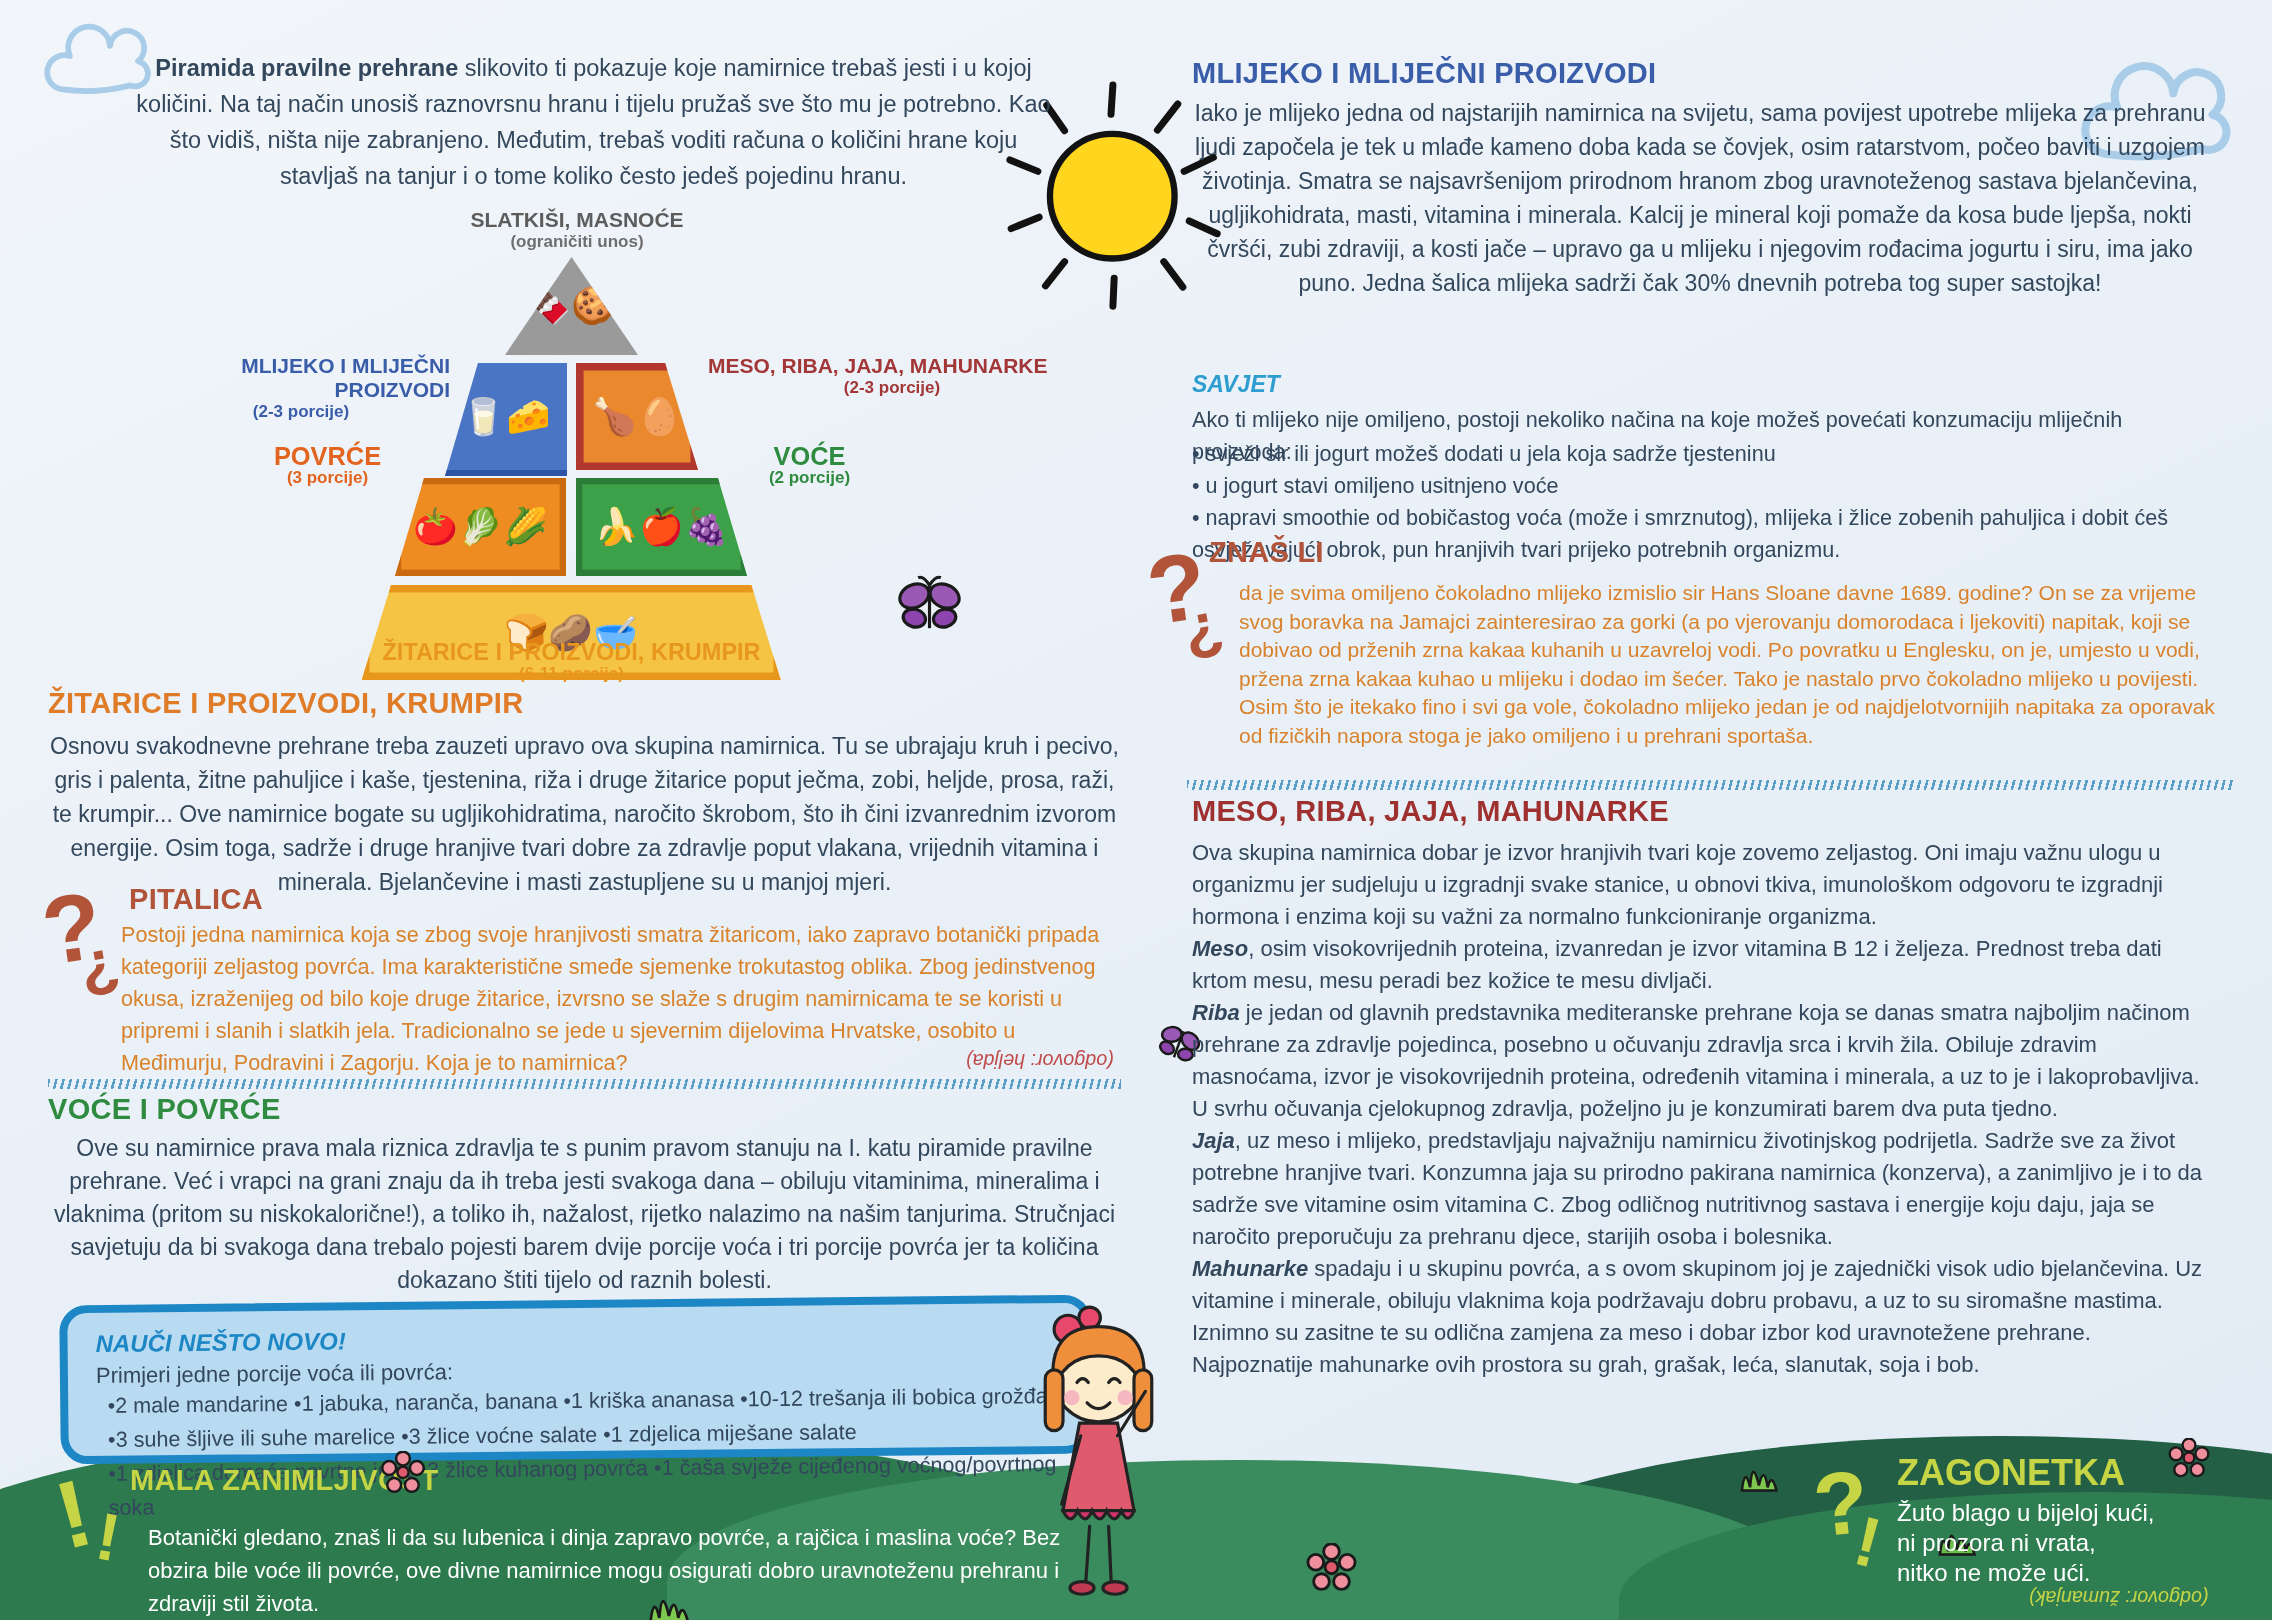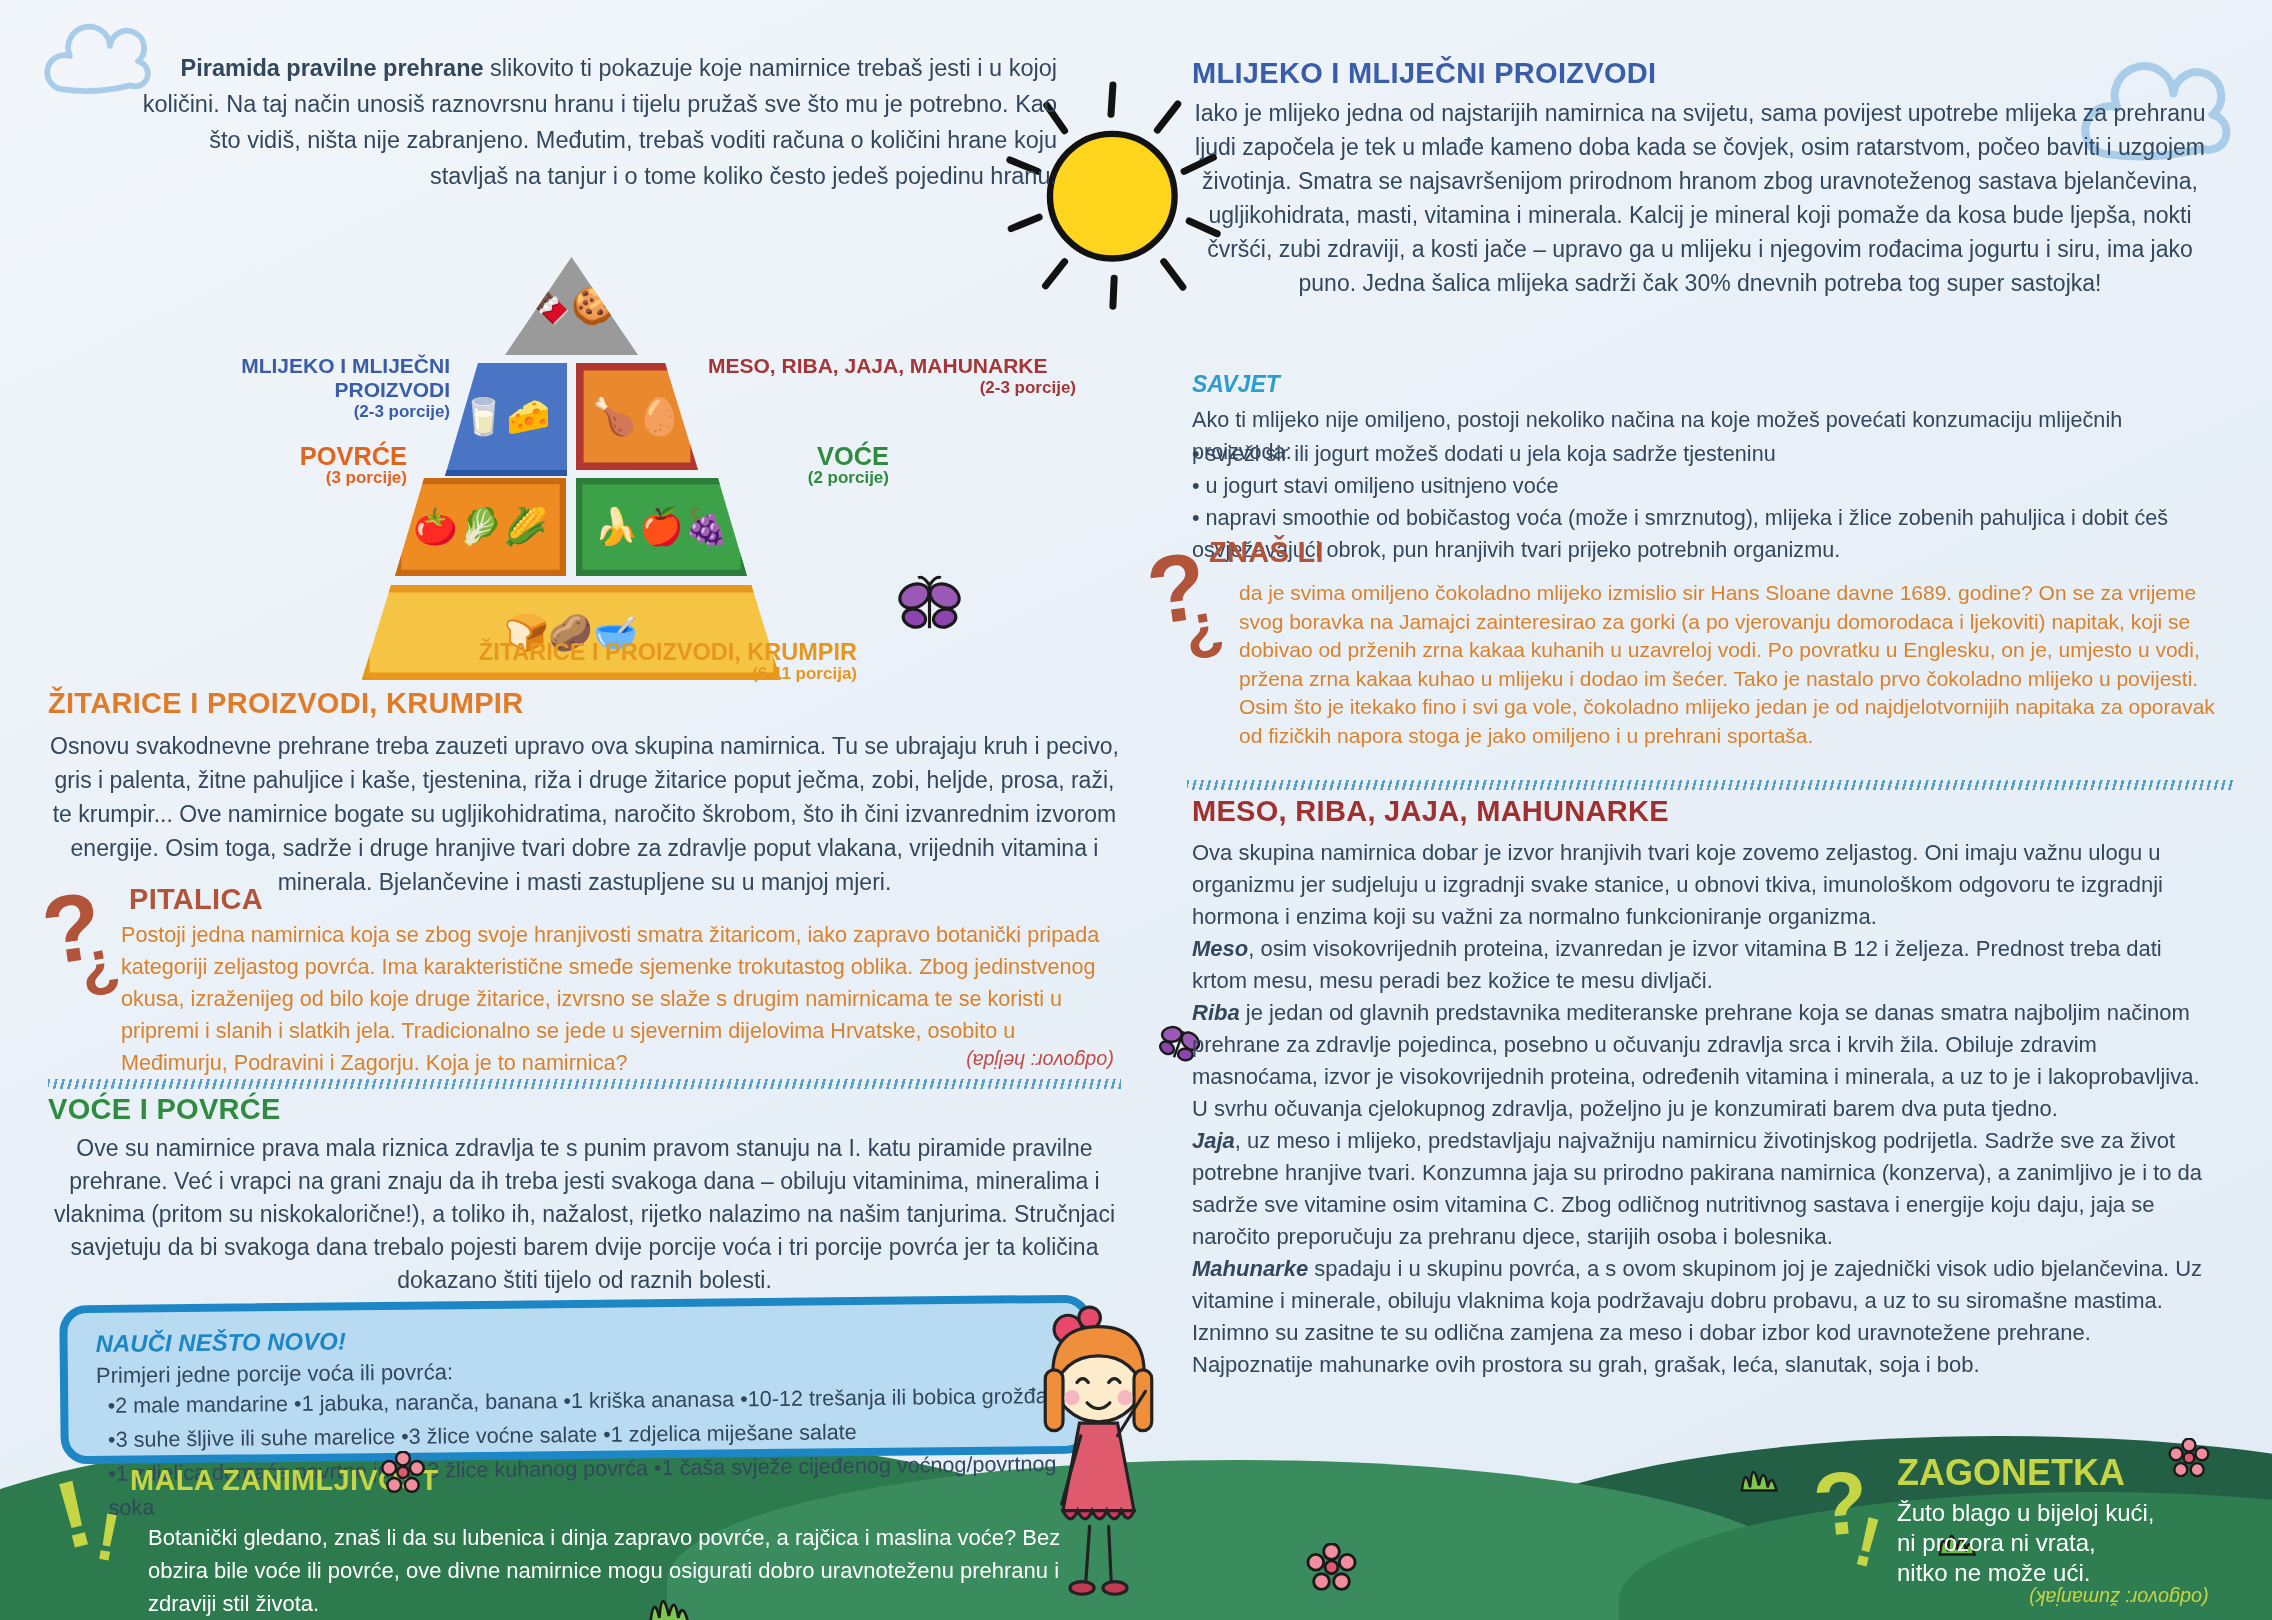--- a/index.html
+++ b/index.html
@@ -4,21 +4,21 @@
 <style>
   html,body{margin:0;padding:0;background:#cfd8e0;}
   .page{
     position:relative;width:2273px;height:1620px;overflow:hidden;
     background:linear-gradient(155deg,#f2f6fa 0%,#e9f0f7 45%,#e2ebf5 100%);
     font-family:"Liberation Sans","DejaVu Sans",sans-serif;color:#33475c;
   }
   .abs{position:absolute;}
   .body-text{font-size:23px;line-height:34px;text-align:center;}
   .sec-h{font-size:29px;font-weight:800;letter-spacing:0.3px;}
-  .center{text-align:right;}
+  .center{text-align:center;}
   b{font-weight:800;}
   
   .hill{position:absolute;}
   .hill-left{left:-95px;top:1428px;width:1206px;height:267px;background:#2c7a4e;border-radius:603px 603px 0 0/133px 133px 0 0;}
   .hill-right{left:1428px;top:1436px;width:1143px;height:394px;background:#225f44;border-radius:571px 571px 0 0/146px 146px 0 0;}
   .hill-center{left:667px;top:1460px;width:1143px;height:203px;background:#3a8b5d;border-radius:571px 571px 0 0/121px 121px 0 0;}
   .hill-front-right{left:1619px;top:1492px;width:952px;height:203px;background:#2f7e52;border-radius:476px 476px 0 0/108px 108px 0 0;}
   
   .tile{position:absolute;display:flex;align-items:center;justify-content:center;font-size:36px;}
   .t-top{clip-path:polygon(50% 0,100% 100%,0 100%);background:#9a9a9a;}
@@ -70,20 +70,24 @@
       <line x1="122" y1="292" x2="92" y2="330"></line>
       <line x1="82" y1="222" x2="38" y2="240"></line>
       <line x1="80" y1="150" x2="36" y2="132"></line>
       <line x1="122" y1="86" x2="94" y2="46"></line>
     </g>
     <circle cx="197" cy="189" r="98" fill="#ffd51e" stroke="#121212" stroke-width="10"></circle>
   </svg>
 
   <p class="abs center" style="left:130px;top:50px;width:927px;font-size:23.5px;line-height:36px;margin:0"><b>Piramida pravilne prehrane</b><span> slikovito ti pokazuje koje namirnice trebaš jesti i u kojoj količini. Na taj način unosiš raznovrsnu hranu i tijelu pružaš sve što mu je potrebno. Kao što vidiš, ništa nije zabranjeno. Međutim, trebaš voditi računa o količini hrane koju stavljaš na tanjur i o tome koliko često jedeš pojedinu hranu.</span></p>
 
+  <div class="abs center" style="left:355px;top:208px;width:444px;color:#5d5d5d">
+    <div class="pyr-label">SLATKIŠI, MASNOĆE</div>
+    <div class="pyr-sub" style="color:#6e6e6e">(ograničiti unos)</div>
+  </div>
 
   <div class="abs" style="left:349px;top:257px;width:444px;height:387px">
     <div class="tile t-top" style="left:156px;top:0;width:133px;height:98px">
         <span>🍫🍪</span>
       </div>
     <div class="tile t-dairy" style="left:96px;top:106px;width:122px;height:107px">
         <span>🥛🧀</span>
       </div>
     <div class="tile t-meat" style="left:227px;top:106px;width:122px;height:107px">
         <span>🍗🥚</span>

